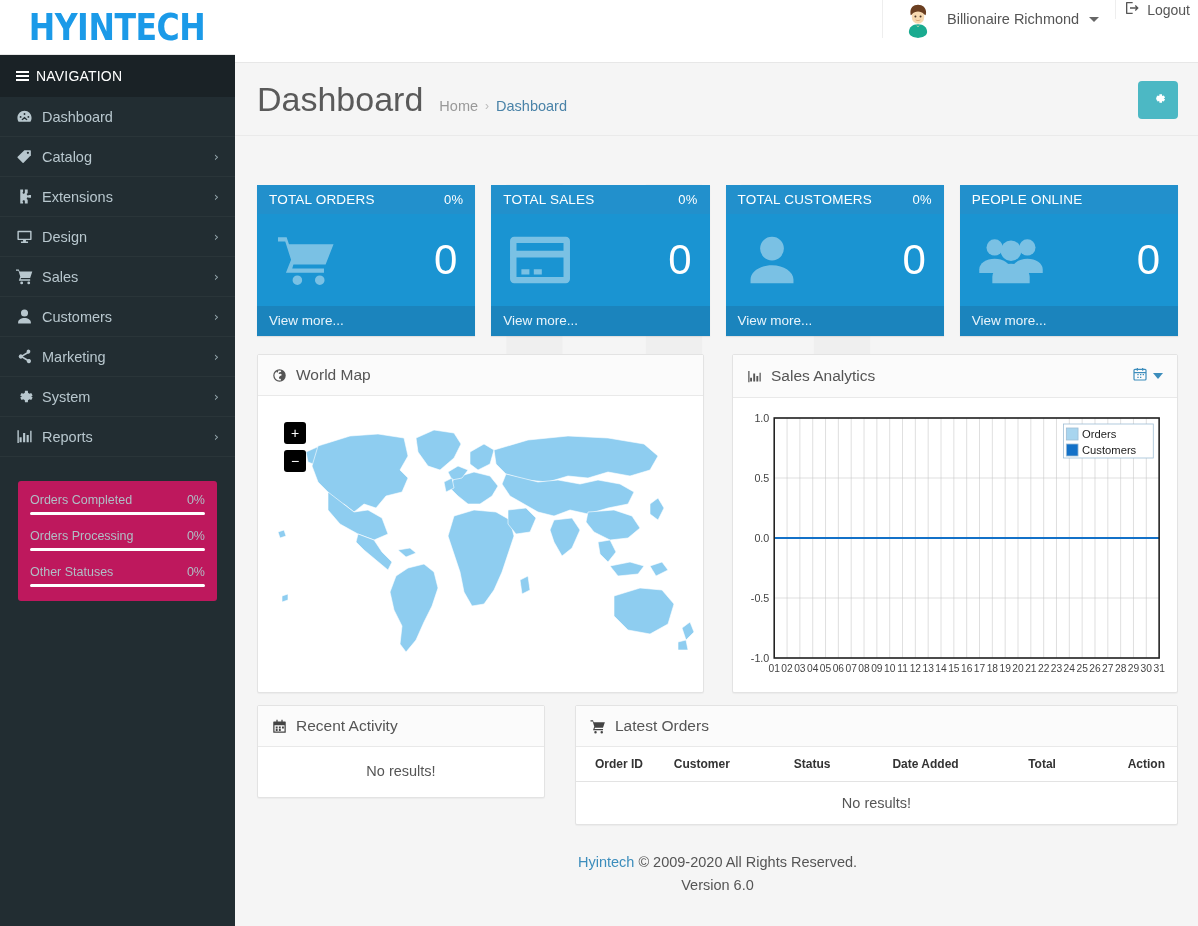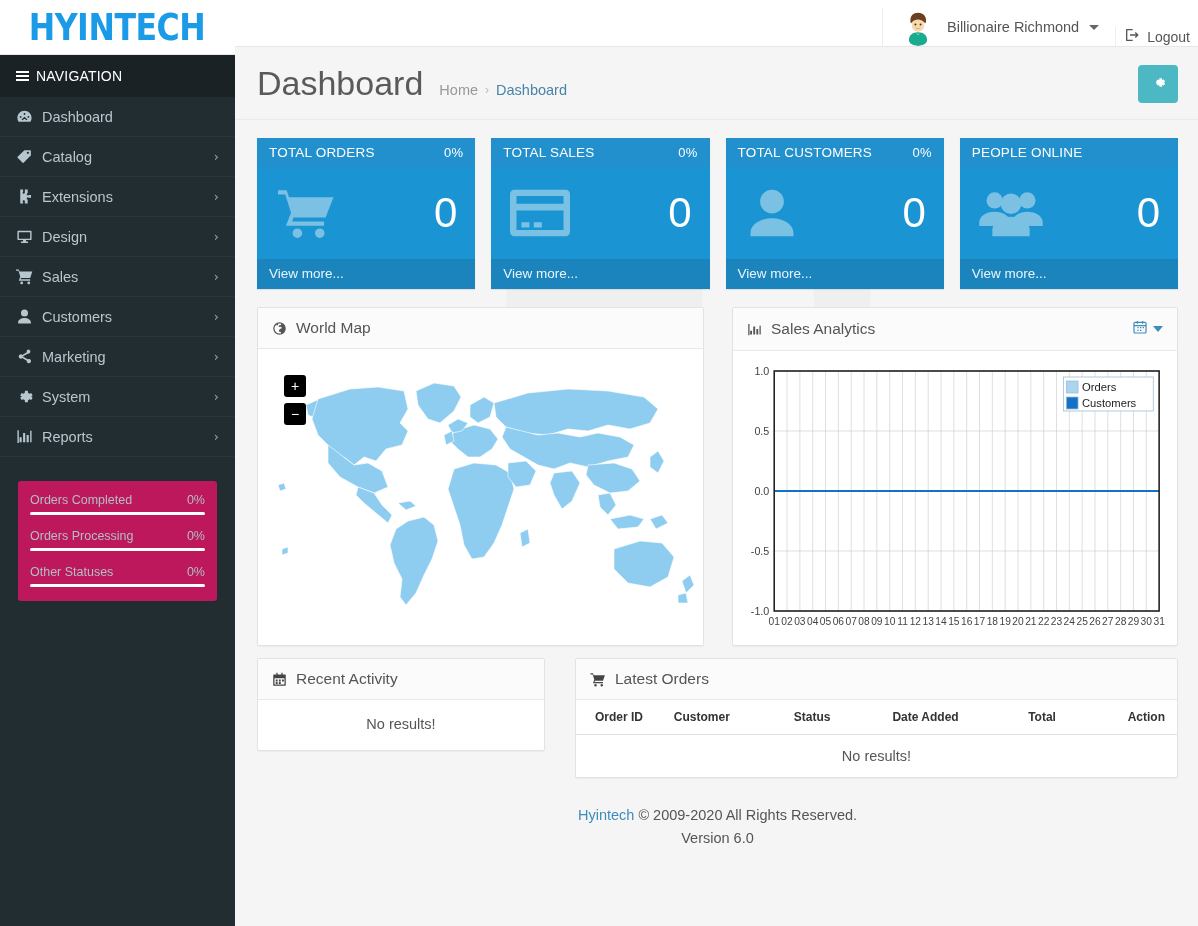--- a/index.html
+++ b/index.html
@@ -91,23 +91,23 @@
     text-align: center;
     font-family: "DejaVu Sans", sans-serif;
     font-weight: bold; font-size: 300px;
     color: rgba(0,0,0,0.022);
     pointer-events: none; user-select: none;
     letter-spacing: 10px; line-height: 1;
   }
 
   
   .topbar {
-    height: 47px; background: #ffffff;
+    height: 63px; background: #ffffff;
     border-bottom: 1px solid #e7e7e7;
-    display: flex; align-items: flex-end; justify-content: flex-end;
+    display: flex; align-items: flex-start; justify-content: flex-end;
   }
   .user-block {
     display: flex; align-items: center; gap: 10px;
     padding: 0 16px; border-left: 1px solid #eeeeee;
     cursor: pointer;
   }
   .avatar {
     width: 38px; height: 38px; border-radius: 50%;
     overflow: hidden; background: #ffffff;
     display: flex; align-items: flex-end; justify-content: center;
@@ -151,21 +151,21 @@
     cursor: pointer; border: none;
   }
 
   .content-body {
     flex: 1; padding: 18px 20px 0 22px;
     position: relative; z-index: 2;
     overflow: hidden;
   }
 
   
-  .tiles { display: flex; gap: 16px; }
+  .tiles { display: flex; gap: 16px; margin-top: 31px; }
   .tile {
     flex: 1; background: #1a94d2;
     box-shadow: 0 1px 1px rgba(0,0,0,0.08);
     display: flex; flex-direction: column;
     cursor: pointer;
   }
   .tile-head {
     background: #2290cc;
     padding: 7px 12px;
     display: flex; justify-content: space-between; align-items: center;

